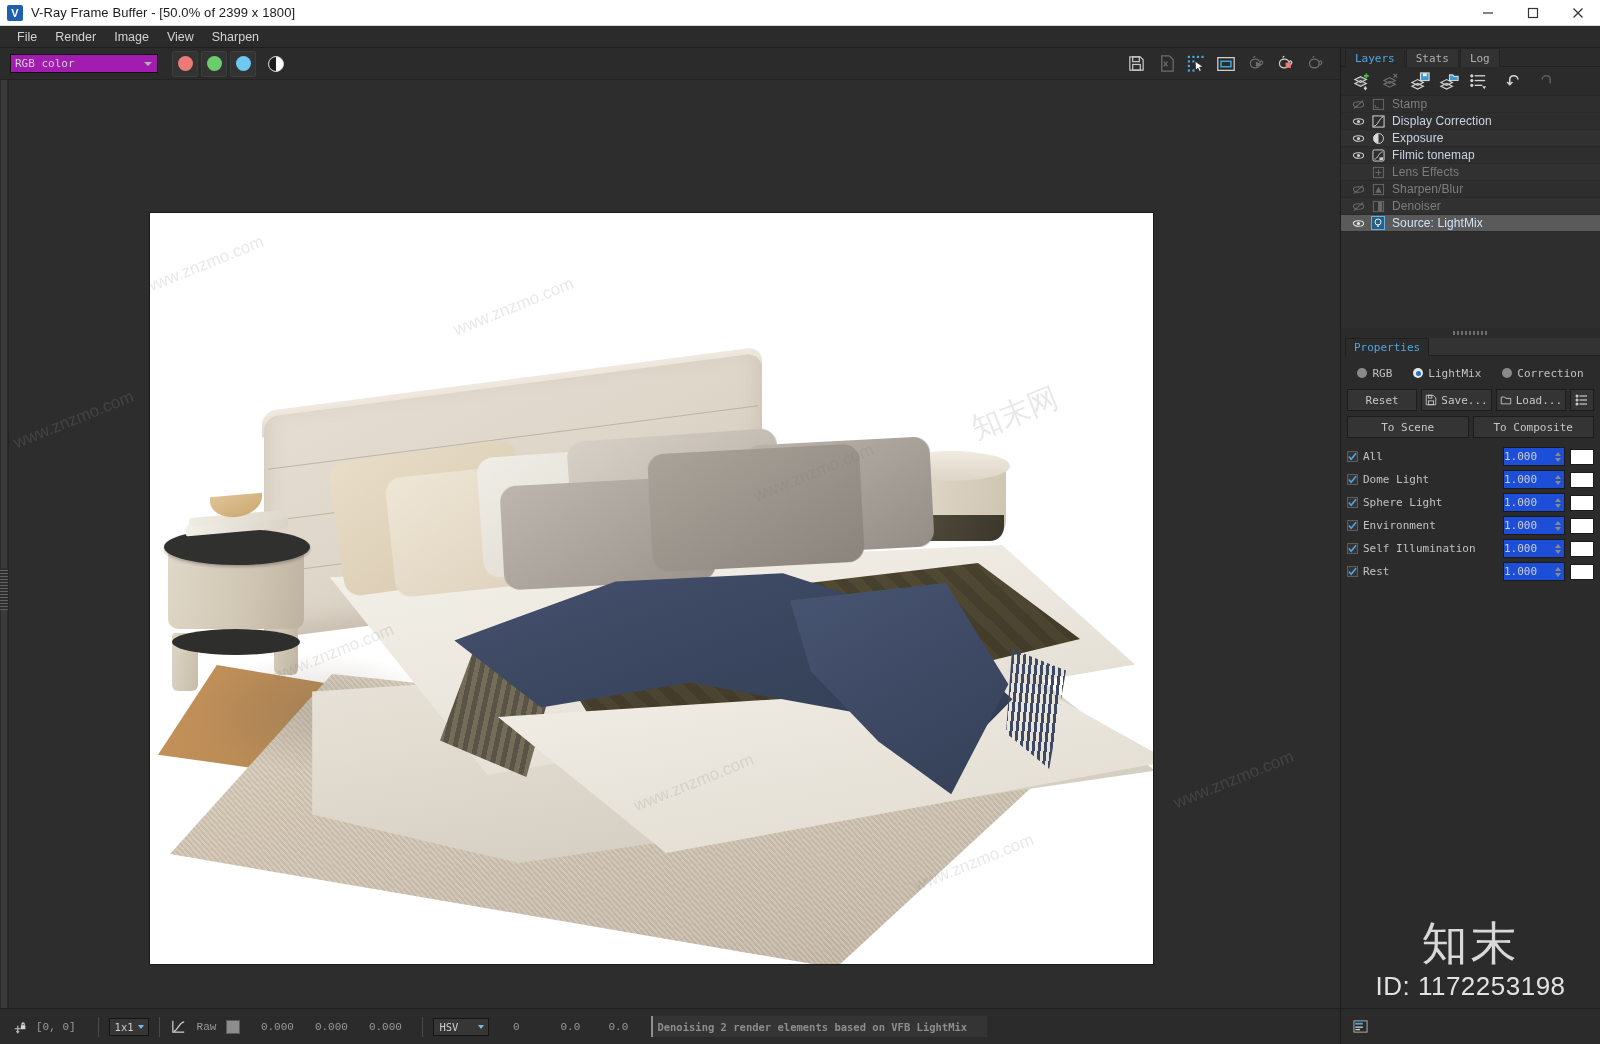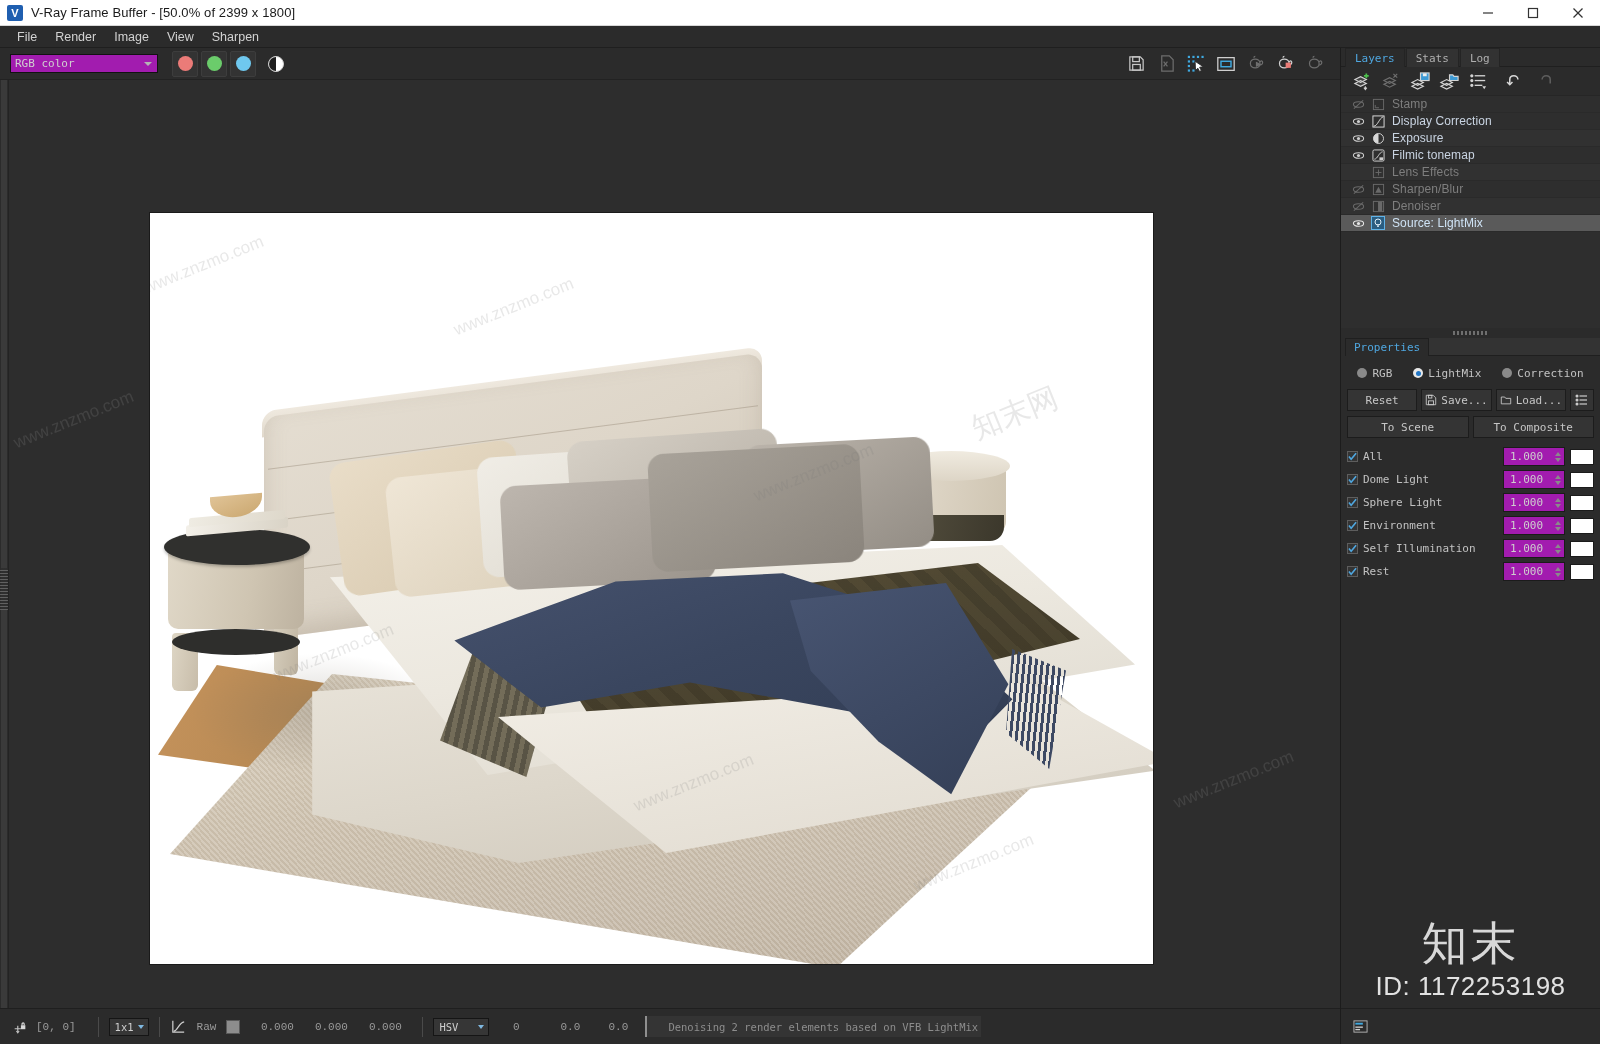--- a/index.html
+++ b/index.html
@@ -315,22 +315,23 @@
   }
   .sb-combo .arr {
     position: absolute; right: 4px; top: 50%; transform: translateY(-50%);
     width: 0; height: 0; border-left: 3.5px solid transparent;
     border-right: 3.5px solid transparent; border-top: 4px solid #7fb8e0;
   }
   .swatch { width: 14px; height: 14px; background: #8d8d8d; border: 1px solid #5a5a5a; }
   .msgbox {
     flex: 0 0 auto; width: 336px; height: 21px; background: #343434;
     border-left: 2px solid #8f8f8f;
-    display: flex; align-items: center; padding-left: 21px;
-    margin-left: 6px;
+    display: flex; align-items: center; padding-left: 4px;
+    margin-left: 12px;
+    font-weight: bold;
   }
   .msgbox span { font-size: 10.5px; color: #8d8d8d; font-family: "DejaVu Sans Mono", monospace; }
 
   
   .rightpanel {
     flex: 0 0 260px; width: 260px;
     background: #2b2b2b; border-left: 1px solid #1c1c1c;
     display: flex; flex-direction: column;
   }
   .tabs { display: flex; height: 19px; flex: 0 0 19px; padding-left: 4px;
@@ -410,22 +411,22 @@
   .cbx {
     width: 11px; height: 11px; background: #343434; border: 1px solid #5d5d5d;
     display: flex; align-items: center; justify-content: center; flex: 0 0 11px;
   }
   .cbx svg { display: block; }
   .lrname {
     flex: 1 1 auto; font-size: 11px; color: #c2c2c2;
     font-family: "DejaVu Sans Mono", monospace; white-space: nowrap;
   }
   .spin {
-    flex: 0 0 62px; height: 19px; background: #a21caf; border: 1px solid #1b1b1b;
-    display: flex; align-items: center; position: relative; padding-left: 6px;
+    flex: 0 0 62px; height: 19px; background: #1d4ed8; border: 1px solid #1b1b1b;
+    display: flex; align-items: center; position: relative; 
   }
   .spin span { font-size: 11px; color: #cecece; font-family: "DejaVu Sans Mono", monospace; }
   .spin .spbtns {
     position: absolute; right: 3px; top: 50%; transform: translateY(-50%);
     display: flex; flex-direction: column; gap: 2px;
   }
   .spin .spbtns i { width: 0; height: 0; border-left: 3px solid transparent; border-right: 3px solid transparent; }
   .spin .spbtns i.up { border-bottom: 4px solid #8a8a8a; }
   .spin .spbtns i.dn { border-top: 4px solid #8a8a8a; }
   .cswatch { flex: 0 0 24px; height: 16px; background: #ffffff; border: 1px solid #1b1b1b; }

